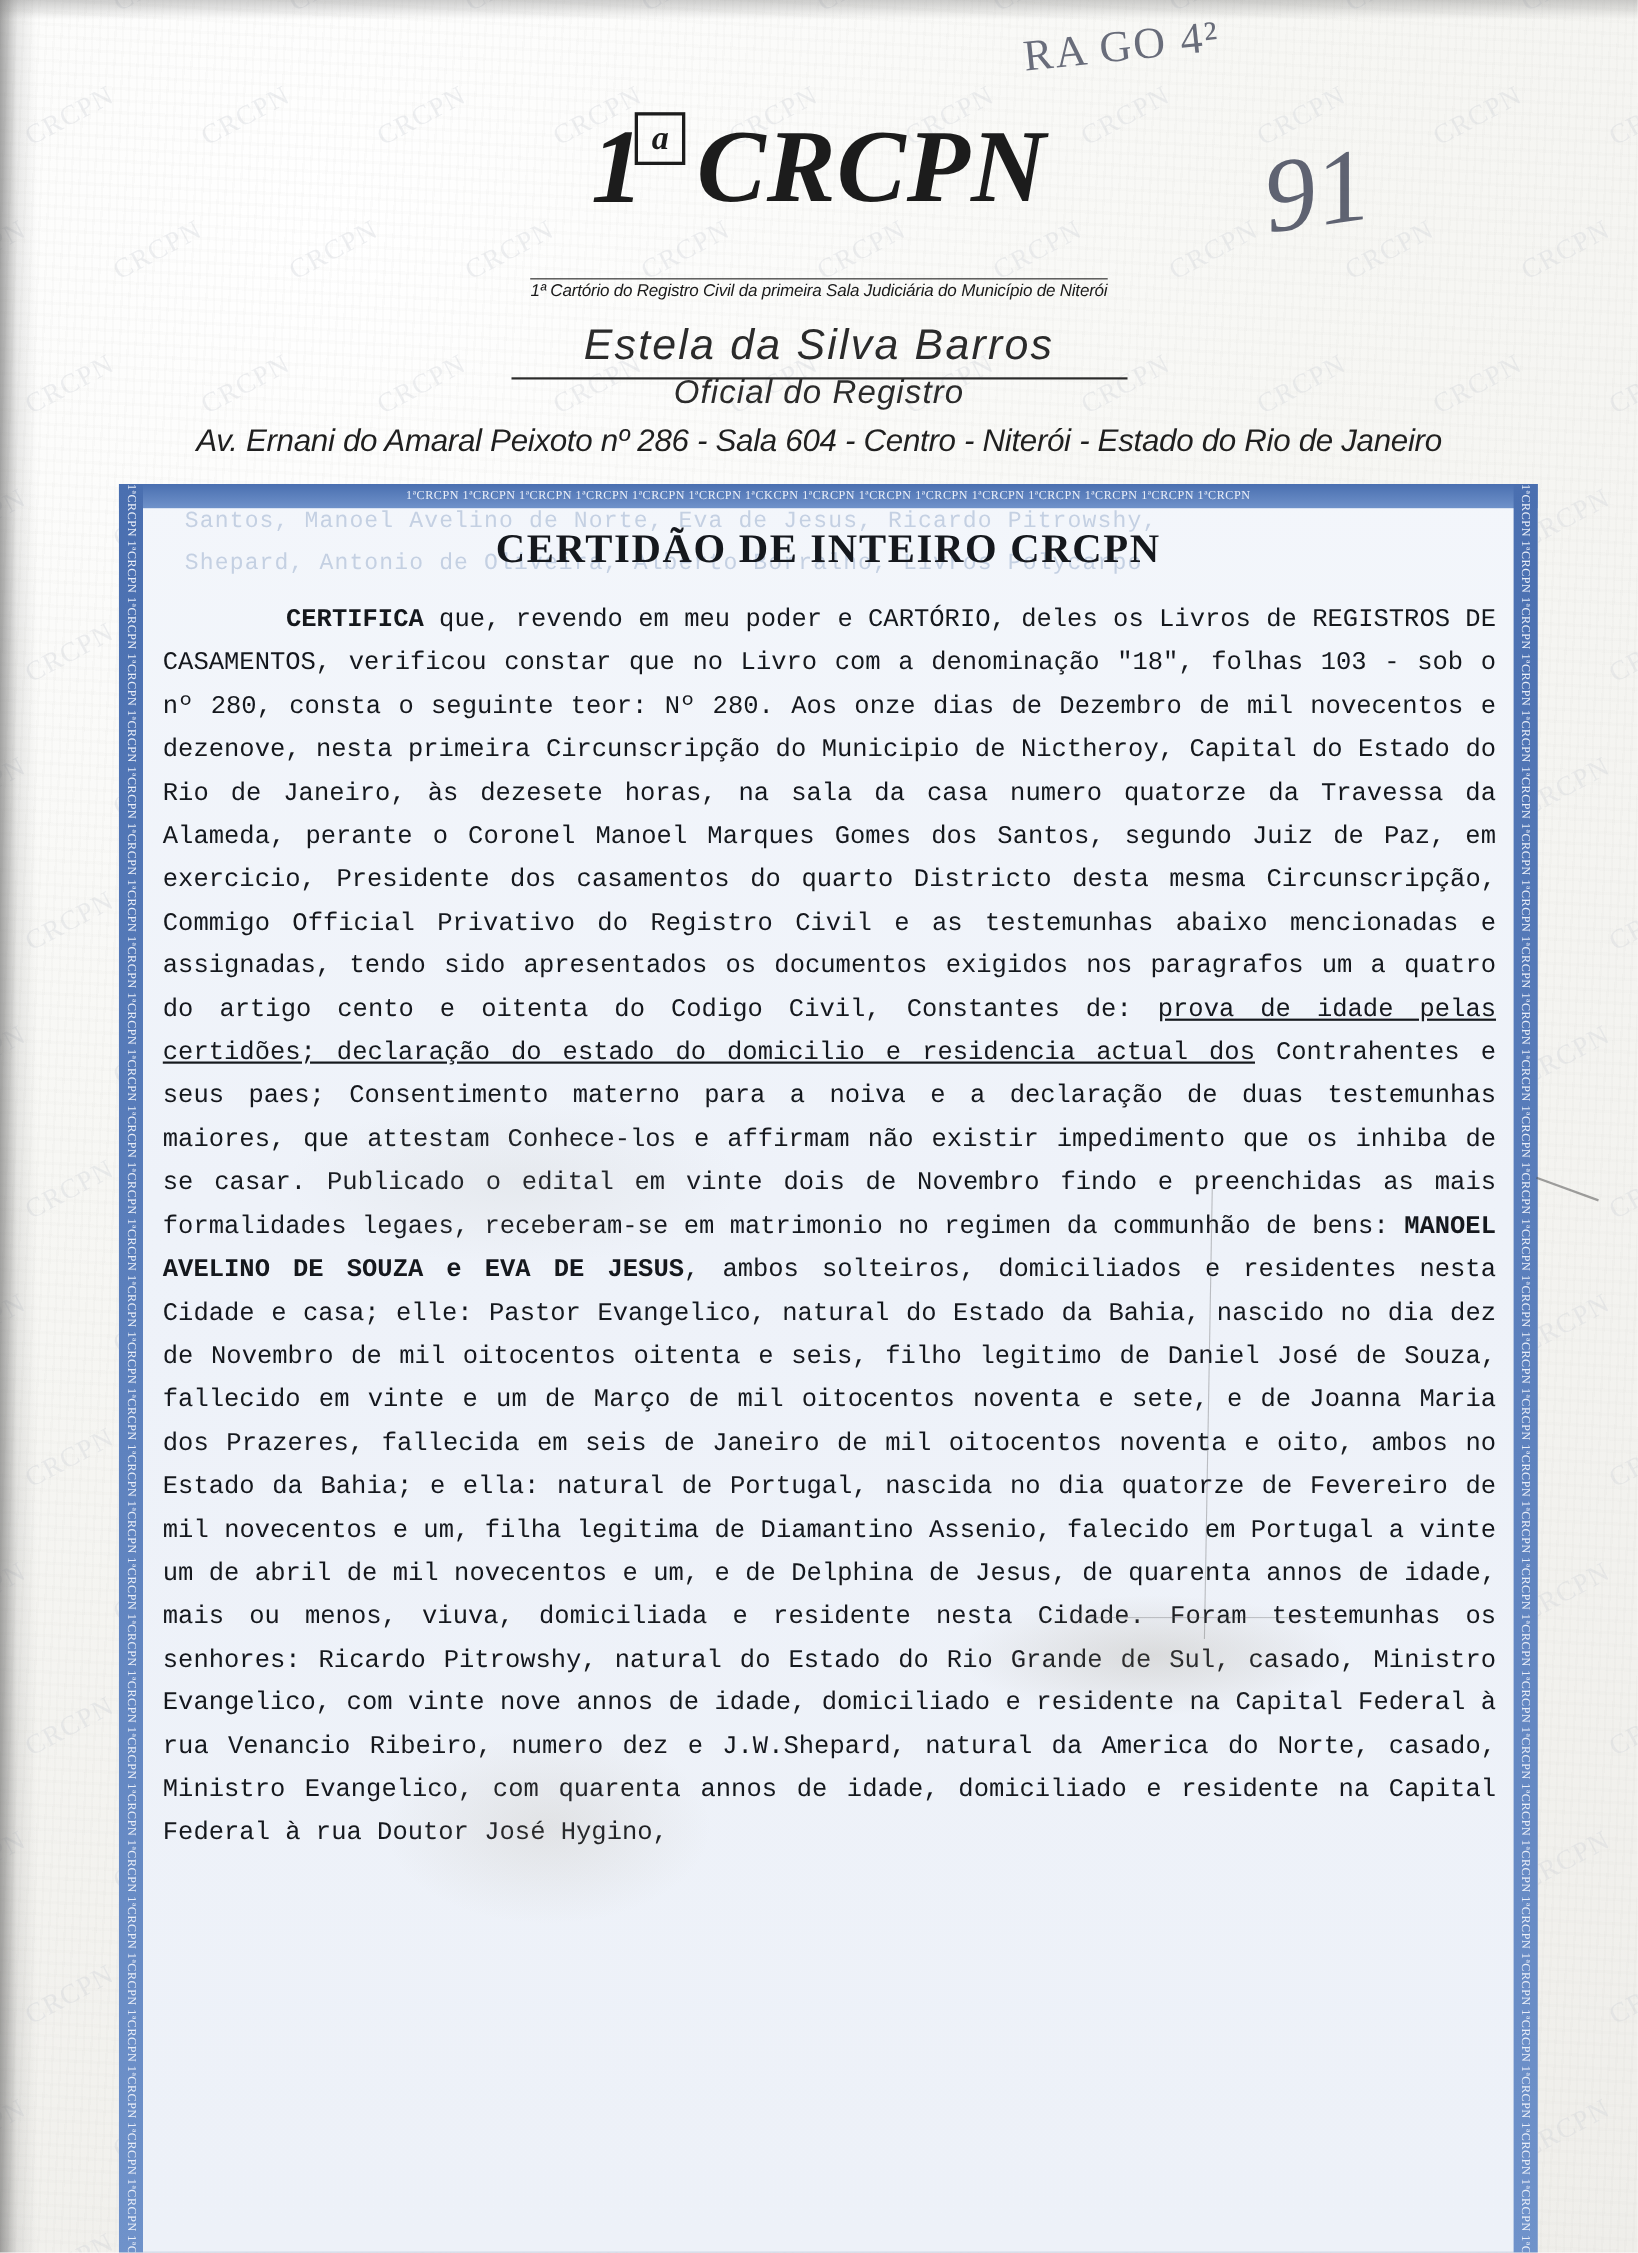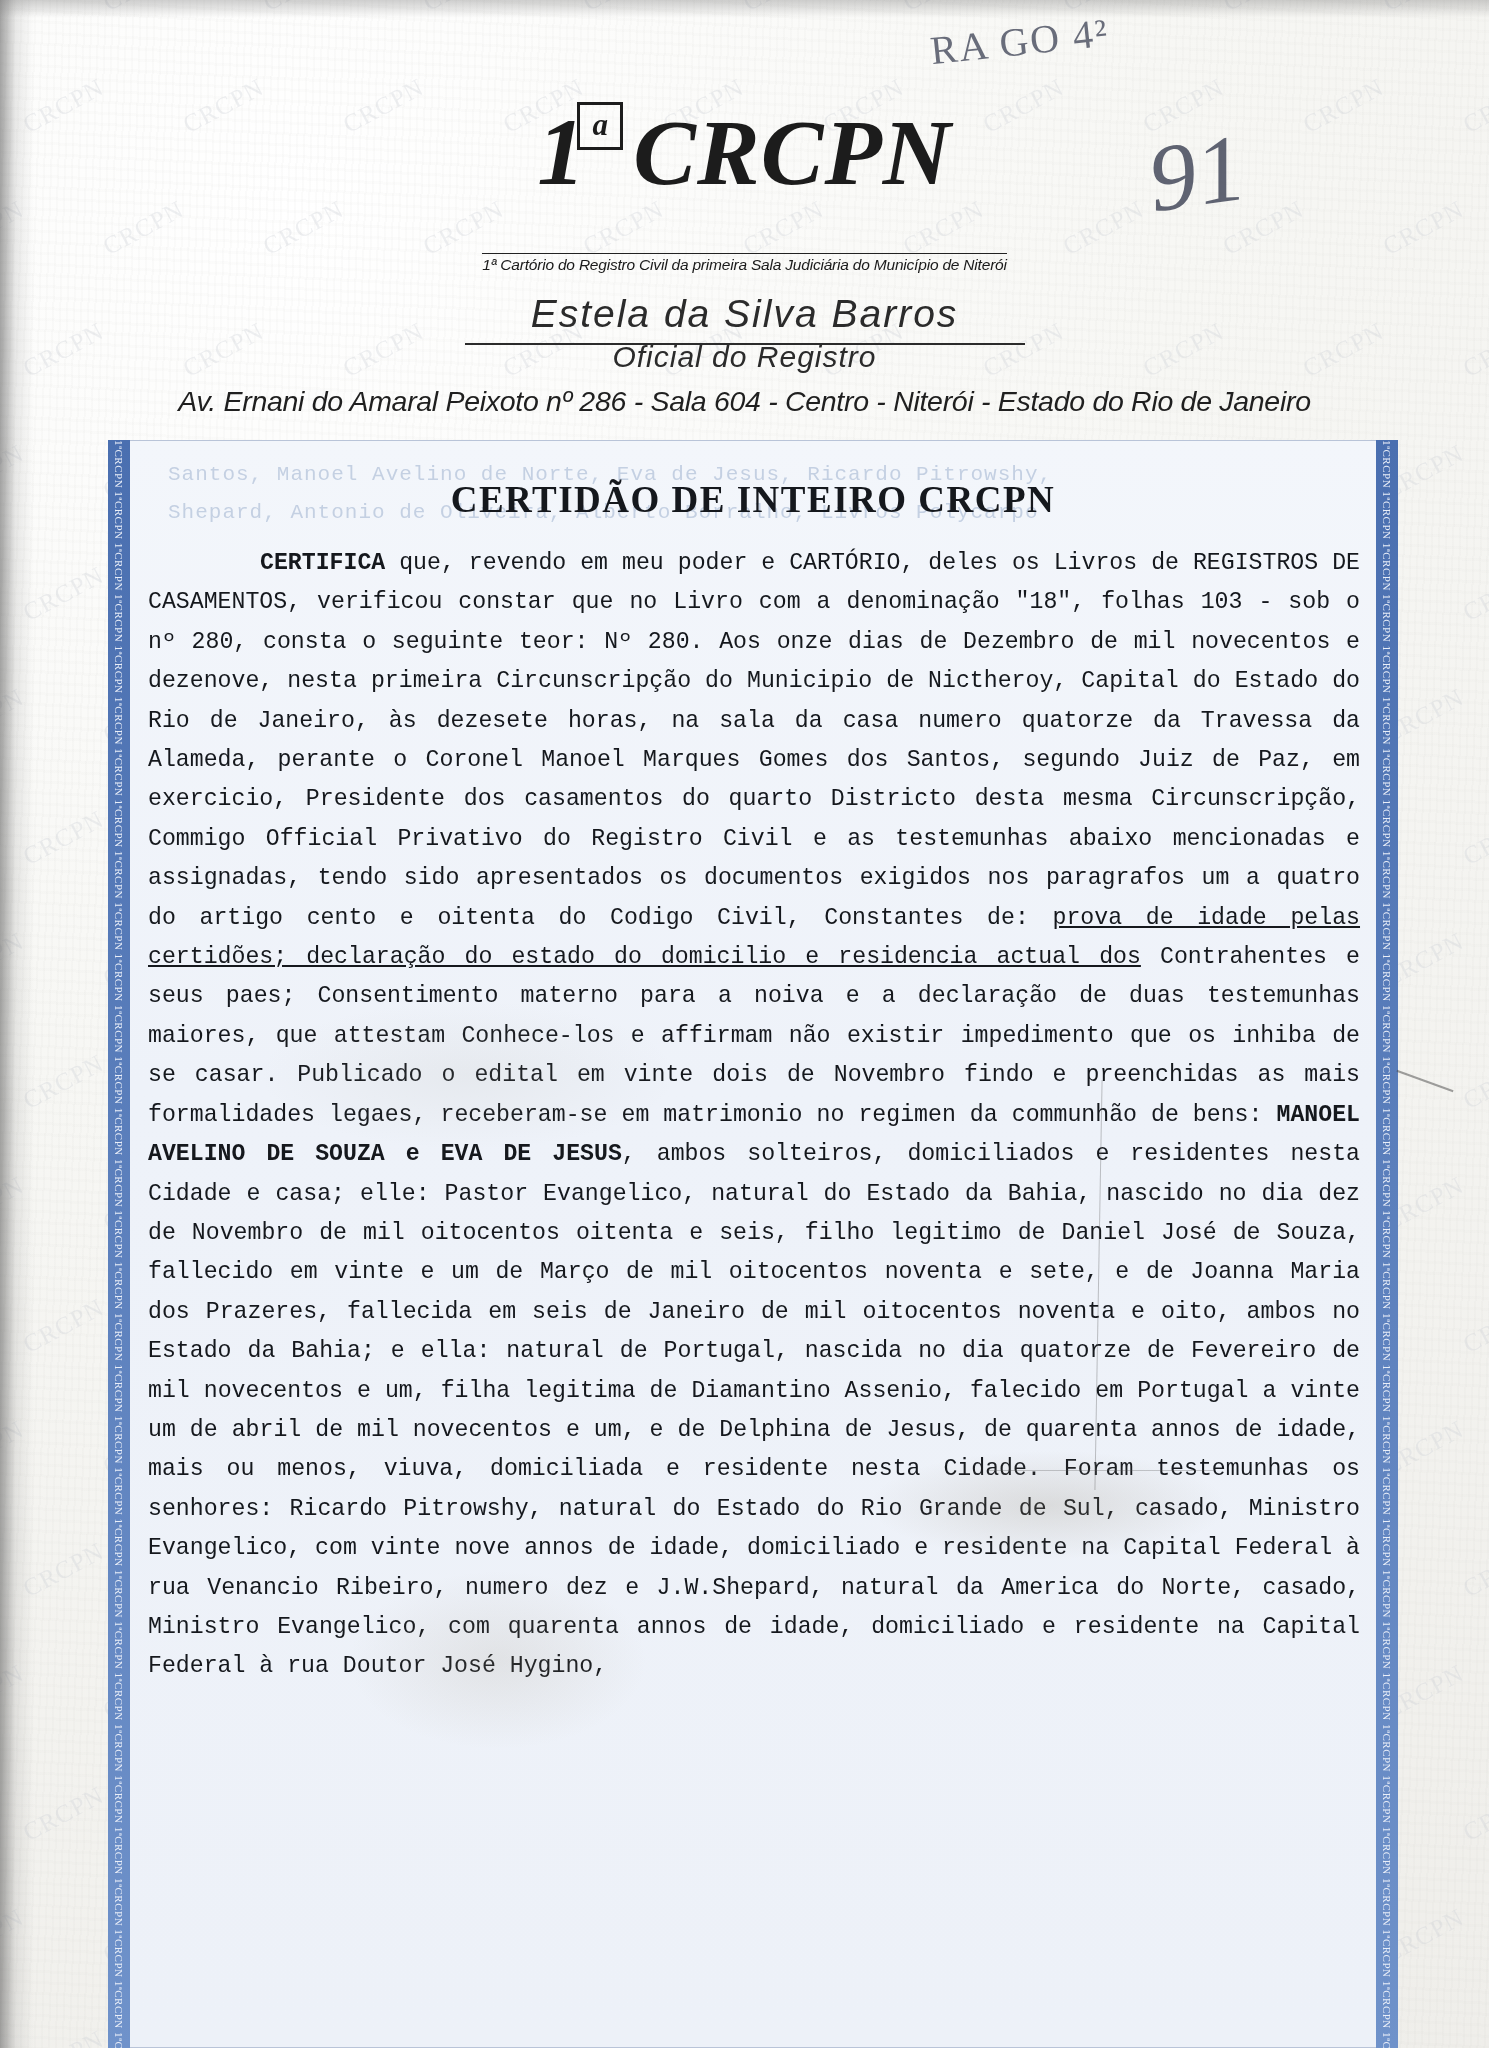--- a/index.html
+++ b/index.html
@@ -509,20 +509,21 @@
     <div class="officer-rule"></div>
     <div class="officer-role">Oficial do Registro</div>
     <div class="address">Av. Ernani do Amaral Peixoto nº 286 - Sala 604 - Centro - Niterói - Estado do Rio de Janeiro</div>
   </div>
 
   <div class="handwriting hw-top">RA GO 4²</div>
   <div class="handwriting hw-num">91</div>
 
   <div class="cert-frame">
 
+    <div class="border-strip border-top">1ªCRCPN 1ªCRCPN 1ªCRCPN 1ªCRCPN 1ªCRCPN 1ªCRCPN 1ªCKCPN 1ªCRCPN 1ªCRCPN 1ªCRCPN 1ªCRCPN 1ªCRCPN 1ªCRCPN 1ªCRCPN 1ªCRCPN</div>
     <div class="border-strip border-left">1ªCRCPN 1ªCRCPN 1ªCRCPN 1ªCRCPN 1ªCRCPN 1ªCRCPN 1ªCRCPN 1ªCRCPN 1ªCRCPN 1ªCRCPN 1ªCRCPN 1ªCRCPN 1ªCRCPN 1ªCRCPN 1ªCRCPN 1ªCRCPN 1ªCRCPN 1ªCRCPN 1ªCRCPN 1ªCRCPN 1ªCRCPN 1ªCRCPN 1ªCRCPN 1ªCRCPN 1ªCRCPN 1ªCRCPN 1ªCRCPN 1ªCRCPN 1ªCRCPN 1ªCRCPN 1ªCRCPN 1ªCRCPN 1ªCRCPN 1ªCRCPN</div>
     <div class="border-strip border-right">1ªCRCPN 1ªCRCPN 1ªCRCPN 1ªCRCPN 1ªCRCPN 1ªCRCPN 1ªCRCPN 1ªCRCPN 1ªCRCPN 1ªCRCPN 1ªCRCPN 1ªCRCPN 1ªCRCPN 1ªCRCPN 1ªCRCPN 1ªCRCPN 1ªCRCPN 1ªCRCPN 1ªCRCPN 1ªCRCPN 1ªCRCPN 1ªCRCPN 1ªCRCPN 1ªCRCPN 1ªCRCPN 1ªCRCPN 1ªCRCPN 1ªCRCPN 1ªCRCPN 1ªCRCPN 1ªCRCPN 1ªCRCPN 1ªCRCPN 1ªCRCPN</div>
 
     <div class="ghost-text">
       <div>Santos, Manoel Avelino de Norte, Eva de Jesus, Ricardo Pitrowshy,</div>
       <div>Shepard, Antonio de Oliveira, Alberto Borralho, Livros Polycarpo</div>
     </div>
 
     <div class="cert-title">CERTIDÃO DE INTEIRO CRCPN</div>
 

